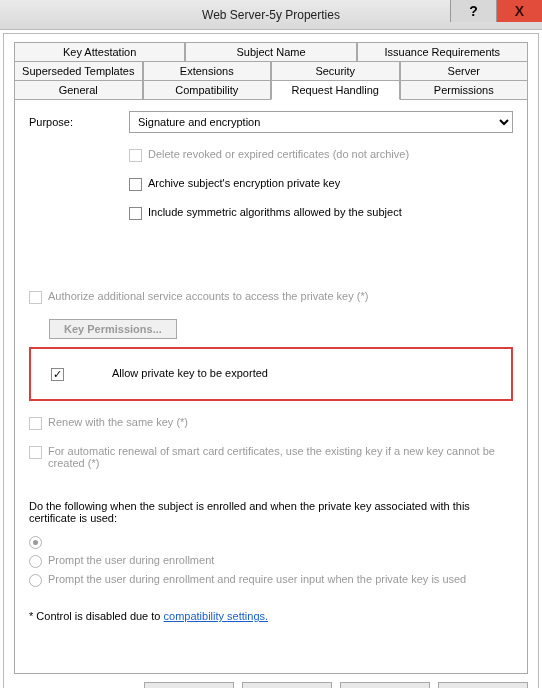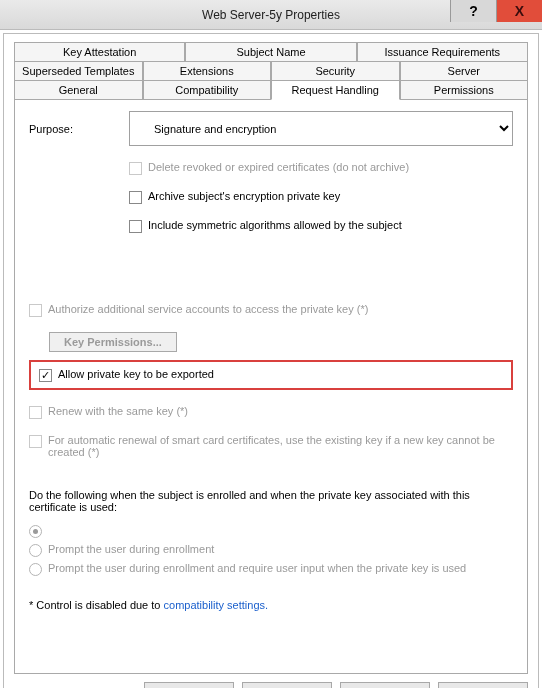--- a/index.html
+++ b/index.html
@@ -86,25 +86,25 @@
     border-top: none;
     padding: 12px 14px;
     flex: 1;
     font-size: 11px;
     color: #000;
   }
   .row { display: flex; align-items: center; margin-bottom: 10px; }
   .lbl-purpose { width: 100px; }
   select.purpose {
     flex: 1;
-    height: 35px;
+    height: 22px;
     border: 1px solid #a0a0a0;
     background: #fff;
     font-size: 11px;
-    padding: 0 20px;
+    padding: 0 4px;
   }
   .chk-row {
     display: flex;
     align-items: flex-start;
     margin: 15px 0;
   }
   .chk {
     width: 13px;
     height: 13px;
     border: 1px solid #888;
@@ -156,21 +156,21 @@
     align-items: center;
     justify-content: center;
   }
   .radio.selected::after {
     content: "";
     width: 5px;
     height: 5px;
     border-radius: 50%;
     background: #9a9a9a;
   }
-  .link { color: #1a5fcc; cursor: pointer; }
+  .link { color: #1a5fcc; text-decoration: underline; cursor: pointer; }
   .dialog-btns {
     display: flex;
     justify-content: flex-end;
     gap: 8px;
     padding: 8px 0 0 0;
   }
   .dialog-btns .btn { width: 90px; text-align: center; padding: 4px 0; }
 </style>
 </head>
 <body>
@@ -237,21 +237,21 @@
 
     <div class="chk-row">
       <span class="chk disabled"></span>
       <span class="txt-disabled">Authorize additional service accounts to access the private key (*)</span>
     </div>
     <div class="indent-sm" style="margin-bottom:8px;">
       <button class="btn disabled">Key Permissions...</button>
     </div>
 
     <div class="highlight-box">
-      <div class="chk-row" style="margin:0;">
+      <div class="chk-row" style="margin:12px;gap:42px;">
         <span class="chk checked"></span>
         <span>Allow private key to be exported</span>
       </div>
     </div>
 
     <div class="chk-row">
       <span class="chk disabled"></span>
       <span class="txt-disabled">Renew with the same key (*)</span>
     </div>
     <div class="chk-row">

